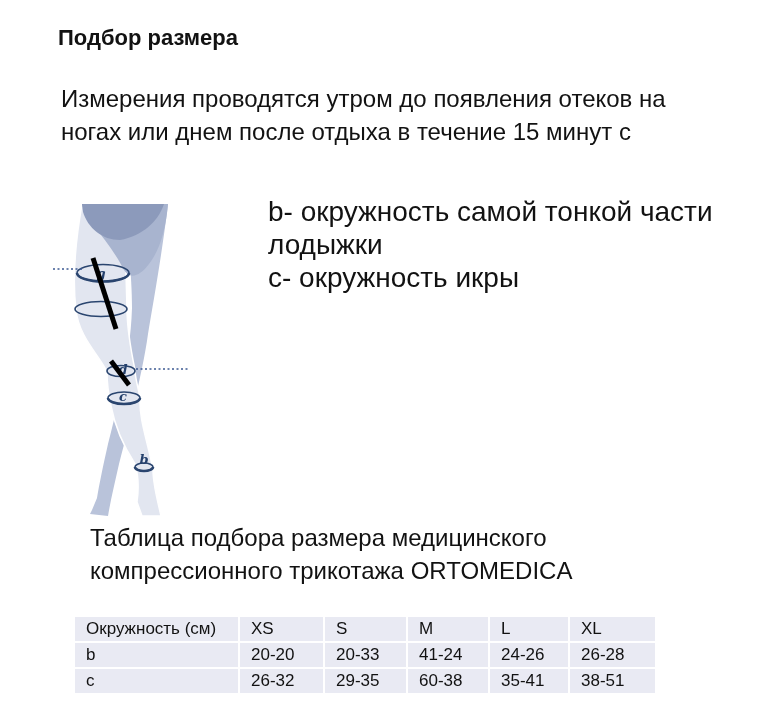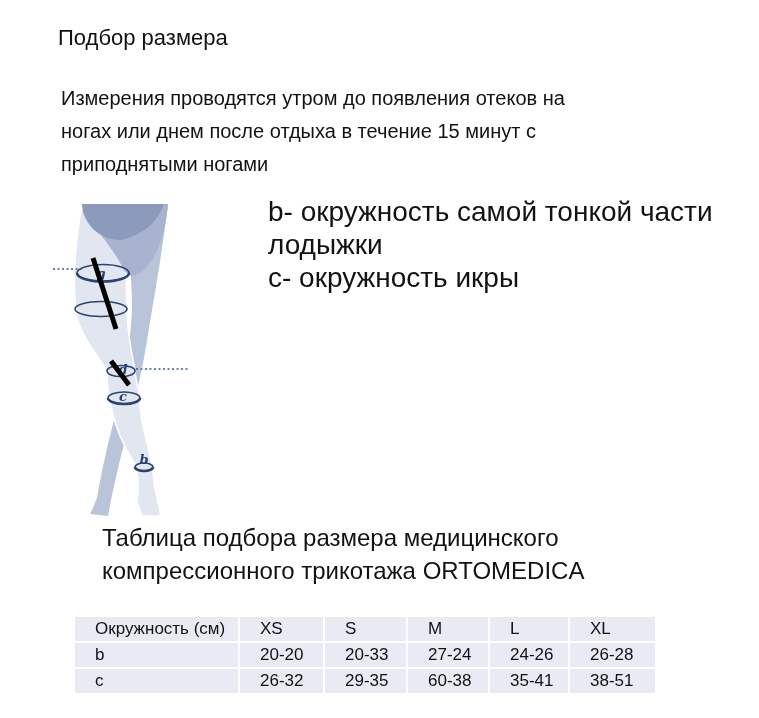--- a/index.html
+++ b/index.html
@@ -19,69 +19,69 @@
     position: relative;
     width: 759px;
     height: 718px;
     background: #ffffff;
   }
   .page-title {
     position: absolute;
     left: 58px;
     top: 25px;
     font-size: 22px;
-    font-weight: 400;
+    font-weight: 700;
     white-space: nowrap;
   }
   .intro {
     position: absolute;
     left: 61px;
     top: 82px;
-    font-size: 20px;
+    font-size: 24px;
     line-height: 33px;
   }
   .intro div { white-space: nowrap; }
   .legs-svg {
     position: absolute;
     left: 50px;
     top: 198px;
     width: 186px;
     height: 318px;
   }
   .measure-notes {
     position: absolute;
     left: 268px;
     top: 195px;
     font-size: 28px;
     line-height: 33px;
   }
   .measure-notes div { white-space: nowrap; }
   .table-caption {
     position: absolute;
-    left: 102px;
+    left: 90px;
     top: 521px;
     font-size: 24px;
     line-height: 33px;
   }
   .table-caption div { white-space: nowrap; }
   .size-table {
     position: absolute;
     left: 75px;
     top: 617px;
     display: grid;
     grid-template-columns: 163px 83px 81px 80px 78px 85px;
     grid-auto-rows: 24px;
     gap: 2px;
     font-size: 17px;
   }
   .size-table .cell {
     background: #e9eaf3;
     display: flex;
     align-items: center;
-    padding-left: 20px;
+    padding-left: 11px;
     white-space: nowrap;
     overflow: hidden;
   }
   .ring {
     fill: none;
     stroke: #2a456f;
     stroke-width: 1.6;
   }
   .ring-arc {
     fill: none;
@@ -111,21 +111,20 @@
 </head>
 <body>
 
 <div class="page">
 
   <div class="page-title">Подбор размера</div>
 
   <div class="intro">
     <div>Измерения проводятся утром до появления отеков на</div>
     <div>ногах или днем после отдыха в течение 15 минут с</div>
-    <div>приподнятыми ногами</div>
   </div>
 
   <svg class="legs-svg" viewBox="0 0 186 318" xmlns="http://www.w3.org/2000/svg">
 
     <path d="M74,6
              C78,40 82,80 82,110
              C81,140 77,160 73,180
              C68,206 63,226 58,246
              C53,268 49,288 47,300
              L42,312 L40,316 L58,318
@@ -193,21 +192,21 @@
     <div class="cell">Окружность (см)</div>
     <div class="cell">XS</div>
     <div class="cell">S</div>
     <div class="cell">M</div>
     <div class="cell">L</div>
     <div class="cell">XL</div>
 
     <div class="cell">b</div>
     <div class="cell">20-20</div>
     <div class="cell">20-33</div>
-    <div class="cell">27-24</div>
+    <div class="cell">41-24</div>
     <div class="cell">24-26</div>
     <div class="cell">26-28</div>
 
     <div class="cell">c</div>
     <div class="cell">26-32</div>
     <div class="cell">29-35</div>
     <div class="cell">60-38</div>
     <div class="cell">35-41</div>
     <div class="cell">38-51</div>
   </div>

